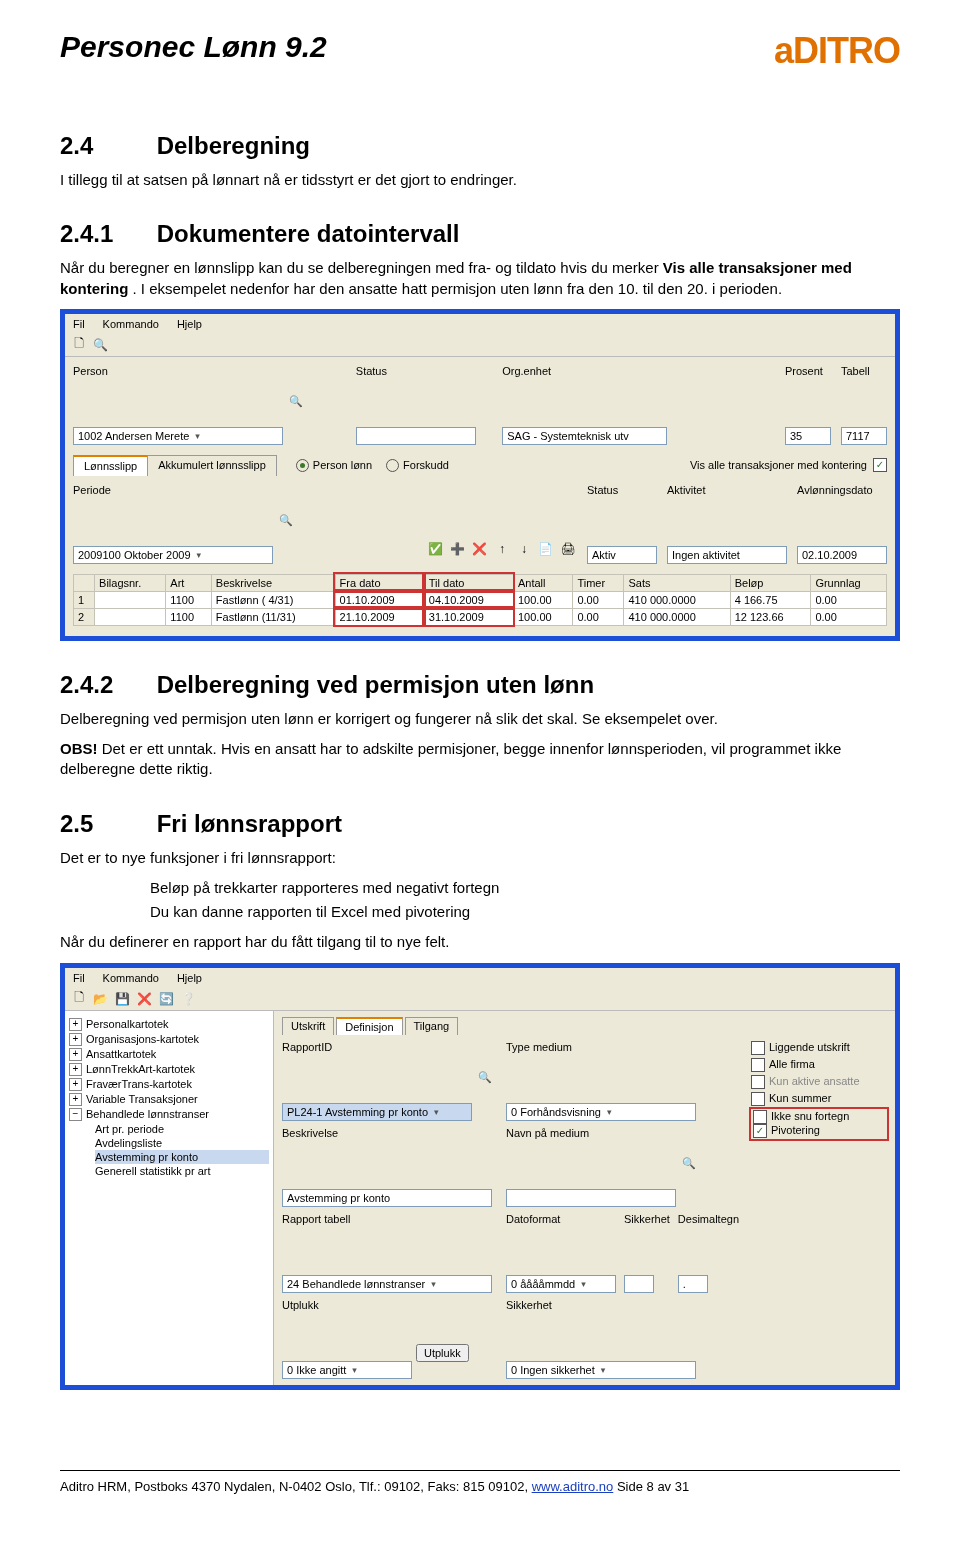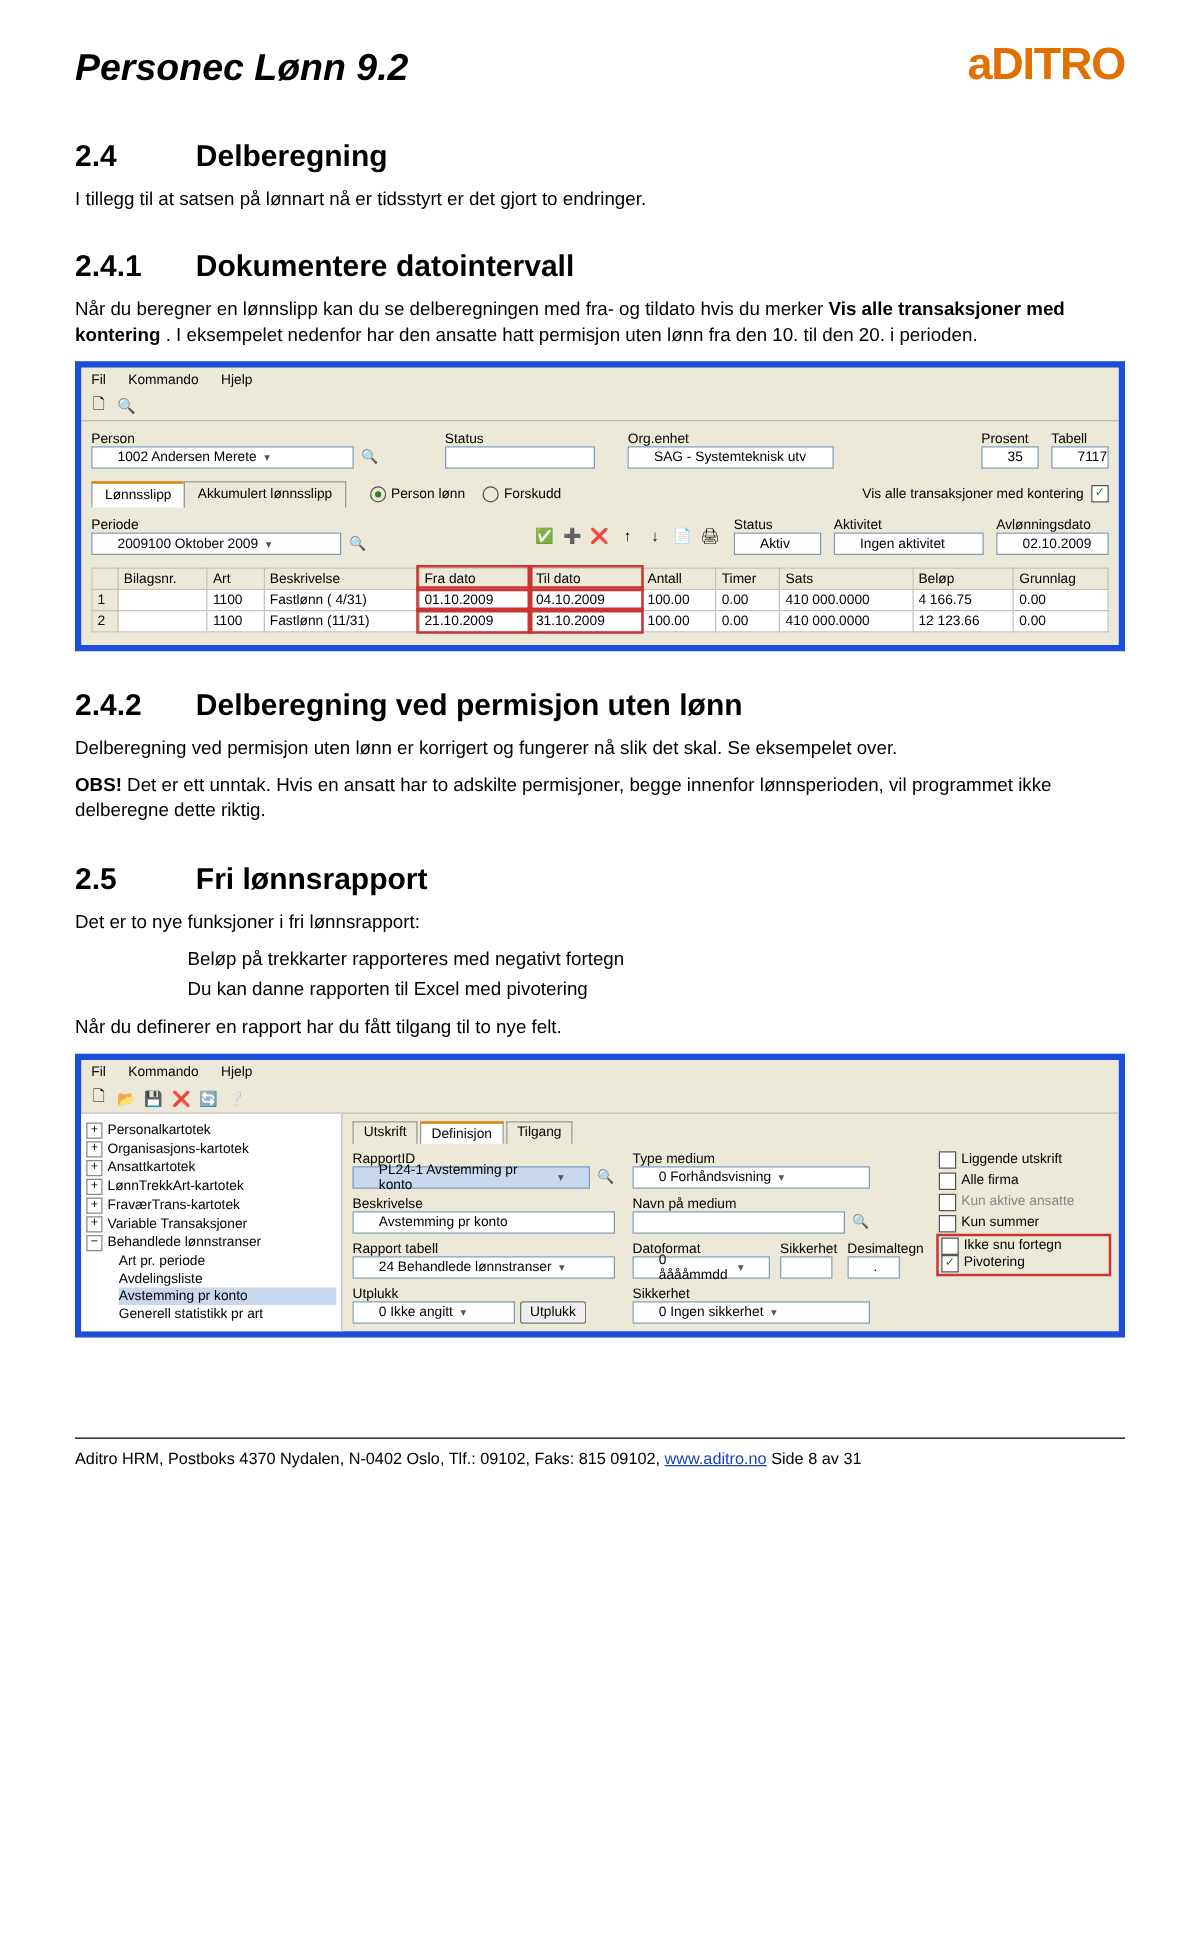--- a/index.html
+++ b/index.html
@@ -11,22 +11,22 @@
   .page {
     width: 960px;
     margin: 0 auto;
     position: relative;
     padding: 30px 60px 20px 60px;
     box-sizing: border-box;
   }
   .header-row {
     display: flex;
     justify-content: space-between;
-    align-items: flex-end;
-    margin-bottom: 40px;
+    align-items: flex-start;
+    margin-bottom: 60px;
   }
   .doc-title {
     font-size: 30px;
     font-weight: bold;
     font-style: italic;
   }
   .logo {
     font-family: Arial, sans-serif;
     font-size: 36px;
     font-weight: 900;
@@ -49,28 +49,28 @@
     background: #ece9d8;
     font-family: Tahoma, sans-serif;
     font-size: 11px;
     color: #000;
     margin-bottom: 20px;
   }
   .menubar { display:flex; gap:18px; padding:4px 8px; }
   .toolbar { display:flex; gap:6px; padding:3px 6px; border-bottom:1px solid #bbb;}
   .tool-ico { width:16px; height:16px; display:flex; align-items:center; justify-content:center; font-size:12px;}
   .combo {
-    background:#fff; border:1px solid #7f9db9; padding:2px 20px; display:inline-flex; align-items:center;
-    height:18px; box-sizing:border-box;
+    background:#fff; border:1px solid #7f9db9; padding:2px 4px; display:inline-flex; align-items:center;
+    height:18px; box-sizing:border-box;margin-top:34px;
   }
   .combo .arrow { margin-left:6px; font-size:9px; color:#555; }
   .mag { width:18px; height:18px; display:inline-flex; align-items:center; justify-content:center; }
   .field-row { display:flex; align-items:flex-end; gap:10px; padding:8px 8px 4px 8px; }
   .field { display:flex; flex-direction:column; }
-  .field label { font-size:11px; padding-bottom:0;}
+  .field label { font-size:11px; padding-bottom:16px;}
   .tabs-row { display:flex; align-items:center; padding:0 8px; margin-top:6px; gap:20px; }
   .tabbar { display:flex; }
   .tab {
     border:1px solid #999; border-bottom:none; padding:3px 10px 4px; background:#ece9d8; font-size:11px;
     position:relative; margin-right:-1px;
   }
   .tab.active { background:#fff; border-top:2px solid #e08000; }
   .radios { display:flex; gap:14px; align-items:center;}
   .radio { display:inline-flex; align-items:center; gap:4px;}
   .radio .o { width:11px; height:11px; border:1px solid #555; border-radius:50%; display:inline-flex; align-items:center; justify-content:center;}

